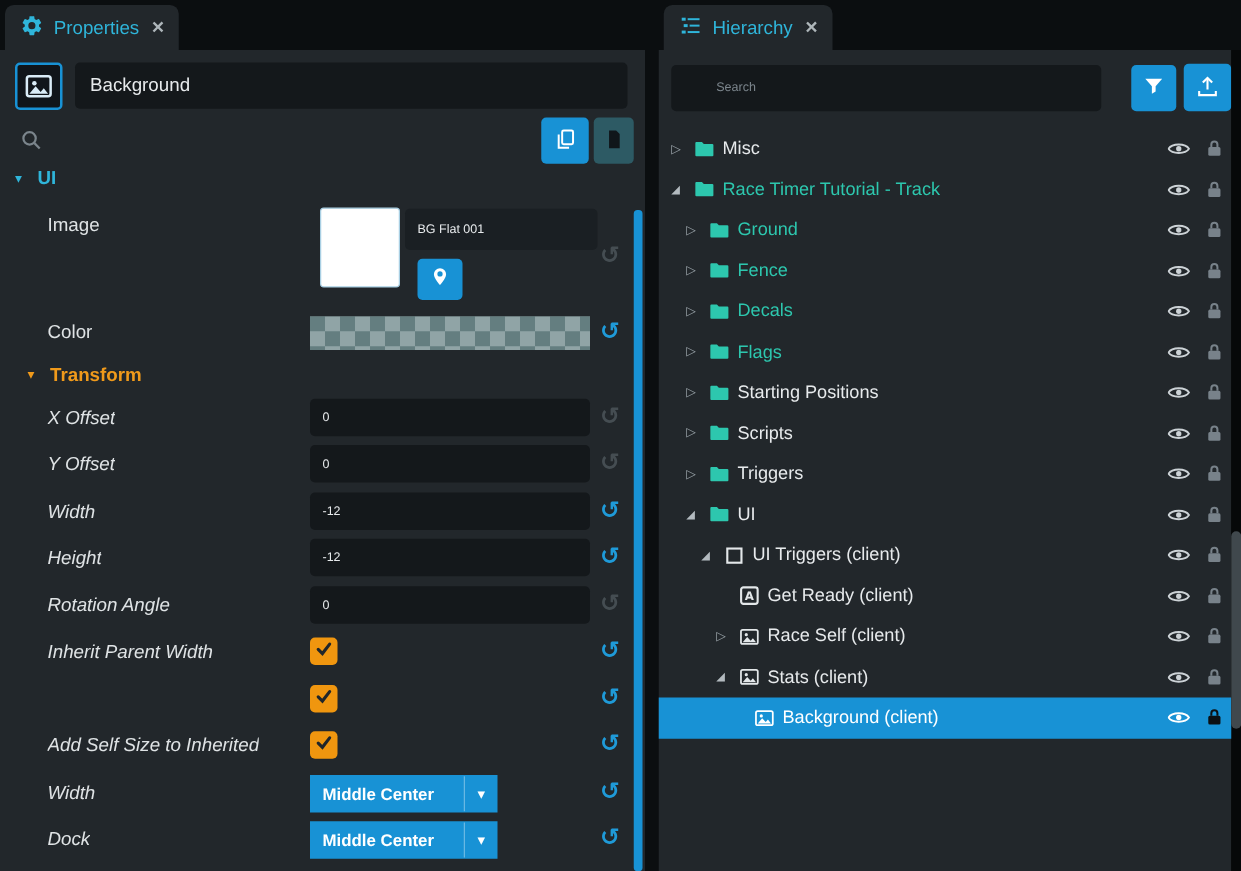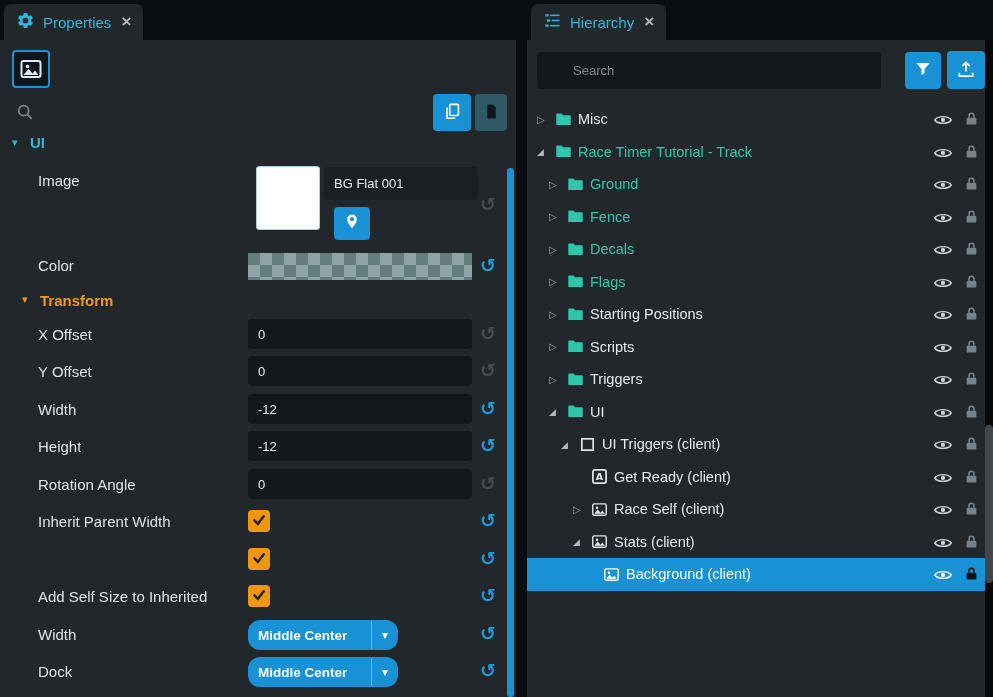--- a/index.html
+++ b/index.html
@@ -14,38 +14,38 @@
   #right-panel{left:527px;top:40px;width:458px;height:657px;}
 
   
   .tab{position:absolute;top:4px;height:36px;background:#22272b;border-radius:7px 7px 0 0;
        display:flex;align-items:center;gap:8px;padding:0 12px;cursor:default;}
   .tab-label{color:#2fb5da;font-size:15px;font-weight:500;}
   .x{color:#aeb6ba;font-size:17px;font-weight:bold;line-height:16px;margin-left:2px;}
   .x::before{content:'\00D7';}
 
   
-  .field{background:#14181b;border:none;border-radius:4px;color:#e7eaec;font-size:13px;
+  .field{background:#14181b;border:none;border-radius:4px;color:#e7eaec;font-size:10px;
          font-family:inherit;outline:none;}
   .field::placeholder{color:#7b858c;}
   .btn{border:none;border-radius:4px;background:#1892d5;display:flex;align-items:center;
        justify-content:center;cursor:pointer;position:absolute;}
   .reset{position:absolute;width:20px;height:20px;text-align:center;font-size:19px;
          font-weight:bold;color:#1f9ad8;line-height:20px;cursor:pointer;}
   .reset::before{content:'\21BA';}
   .reset.off{color:#454d52;}
   .plabel{position:absolute;left:38px;color:#dfe3e5;white-space:nowrap;overflow:hidden;}
   .prow{position:absolute;left:0;width:516px;height:37px;}
-  .prow .plabel{line-height:37px;max-width:205px;}
+  .prow .plabel{line-height:37px;max-width:205px;font-style:italic;}
   .prow .field{position:absolute;left:248px;top:3px;width:204px;height:30px;padding:0 10px;}
   .prow .reset{left:478px;top:8px;}
   .checkbox{position:absolute;left:248px;top:7px;width:22px;height:22px;background:#f0960f;
             border-radius:4px;display:flex;align-items:center;justify-content:center;cursor:pointer;}
   .dropdown{position:absolute;left:248px;top:4px;width:150px;height:30px;background:#1892d5;
-            border-radius:12px;display:flex;align-items:center;cursor:pointer;}
+            border-radius:0;display:flex;align-items:center;cursor:pointer;}
   .dd-text{flex:1;padding-left:10px;font-size:13.5px;font-weight:bold;color:#fff;}
   .dd-caret{width:26px;text-align:center;color:#fff;font-size:12px;border-left:1px solid rgba(255,255,255,.35);line-height:28px;}
   .dd-caret::before{content:'\25BE';}
   .sec-arrow{position:absolute;font-size:11px;}
   .sec-arrow::before{content:'\25BE';}
 
   
   .trow{position:absolute;left:0;width:458px;height:32.5px;display:flex;align-items:center;cursor:pointer;}
   .trow.sel{background:#1892d5;}
   .arr{width:16px;flex:none;color:#9aa3a9;font-size:10px;}
@@ -151,20 +151,21 @@
   <span class="x"></span>
 </div>
 
 <div class="panel" id="left-panel">
 
   <span style="position:absolute;left:12px;top:10px;width:38px;height:38px;border:2px solid #1892d5;border-radius:4px;background:#10151a;display:flex;align-items:center;justify-content:center;box-sizing:border-box;color:#d9ecf7">
     <svg width="24" height="24">
         <use href="#i-picture"></use>
       </svg>
   </span>
+  <input class="field" style="position: absolute; left: 60px; top: 10px; width: 418px; height: 37px; padding: 0px 12px; font-size: 15px;" value="Background">
 
   <span style="position:absolute;left:16px;top:63px;color:#7b858c">
     <svg width="18" height="18">
         <use href="#i-mag"></use>
       </svg>
   </span>
   <button class="btn" style="left:433px;top:54px;width:38px;height:37px;color:#fff">
     <span><svg width="19" height="19">
           <use href="#i-copy"></use>
         </svg></span>

